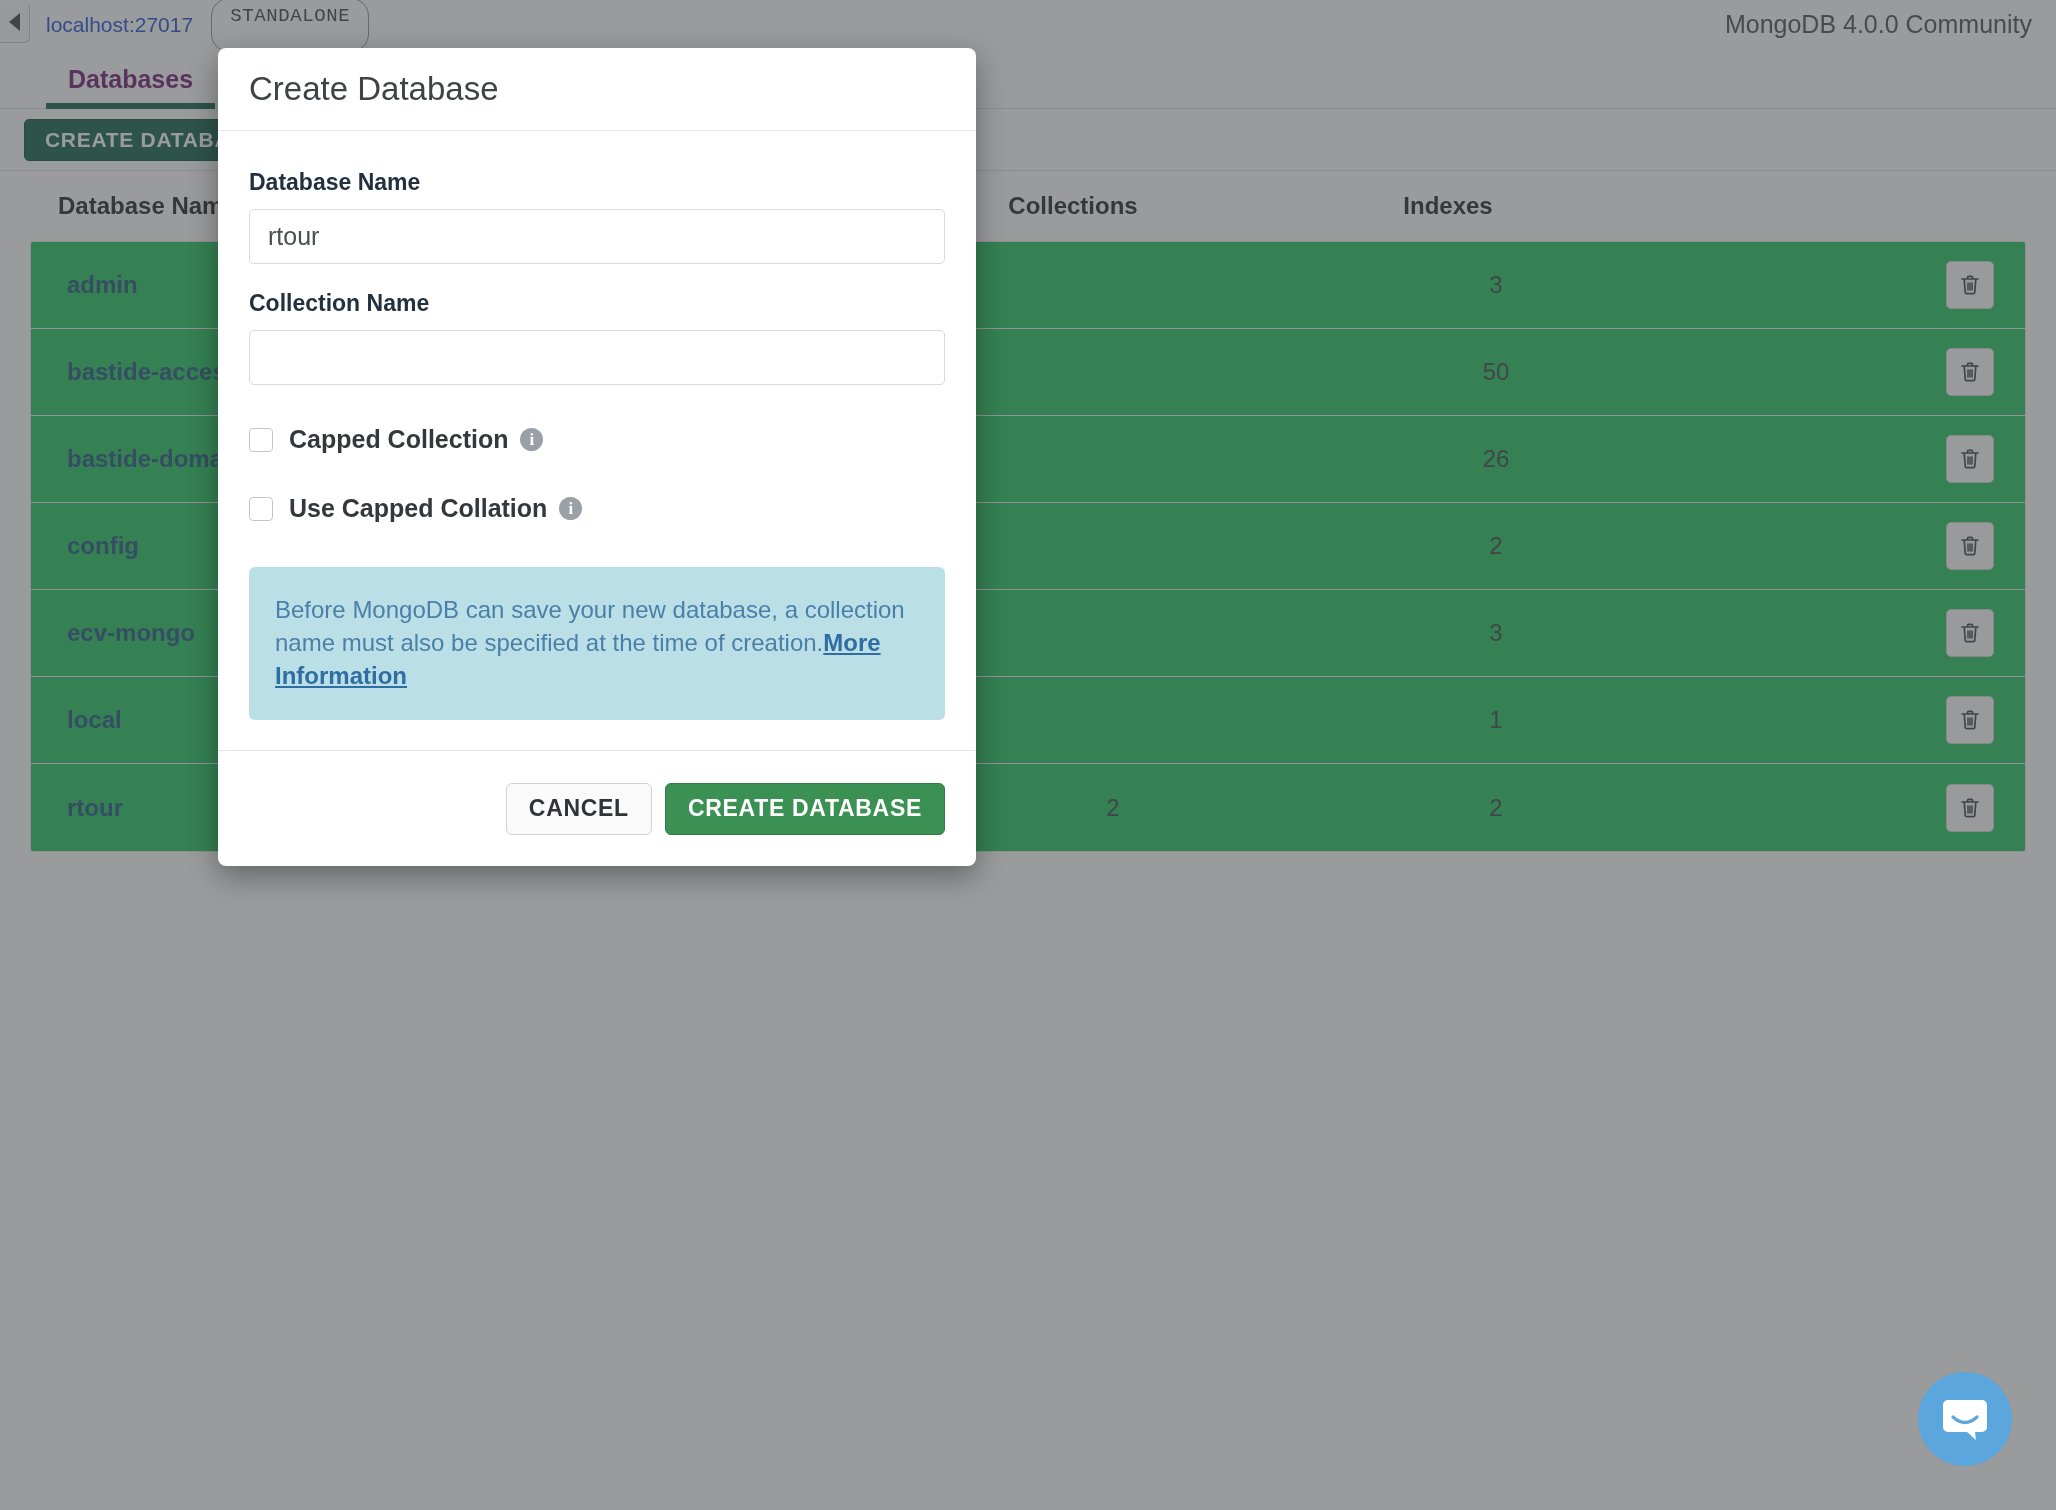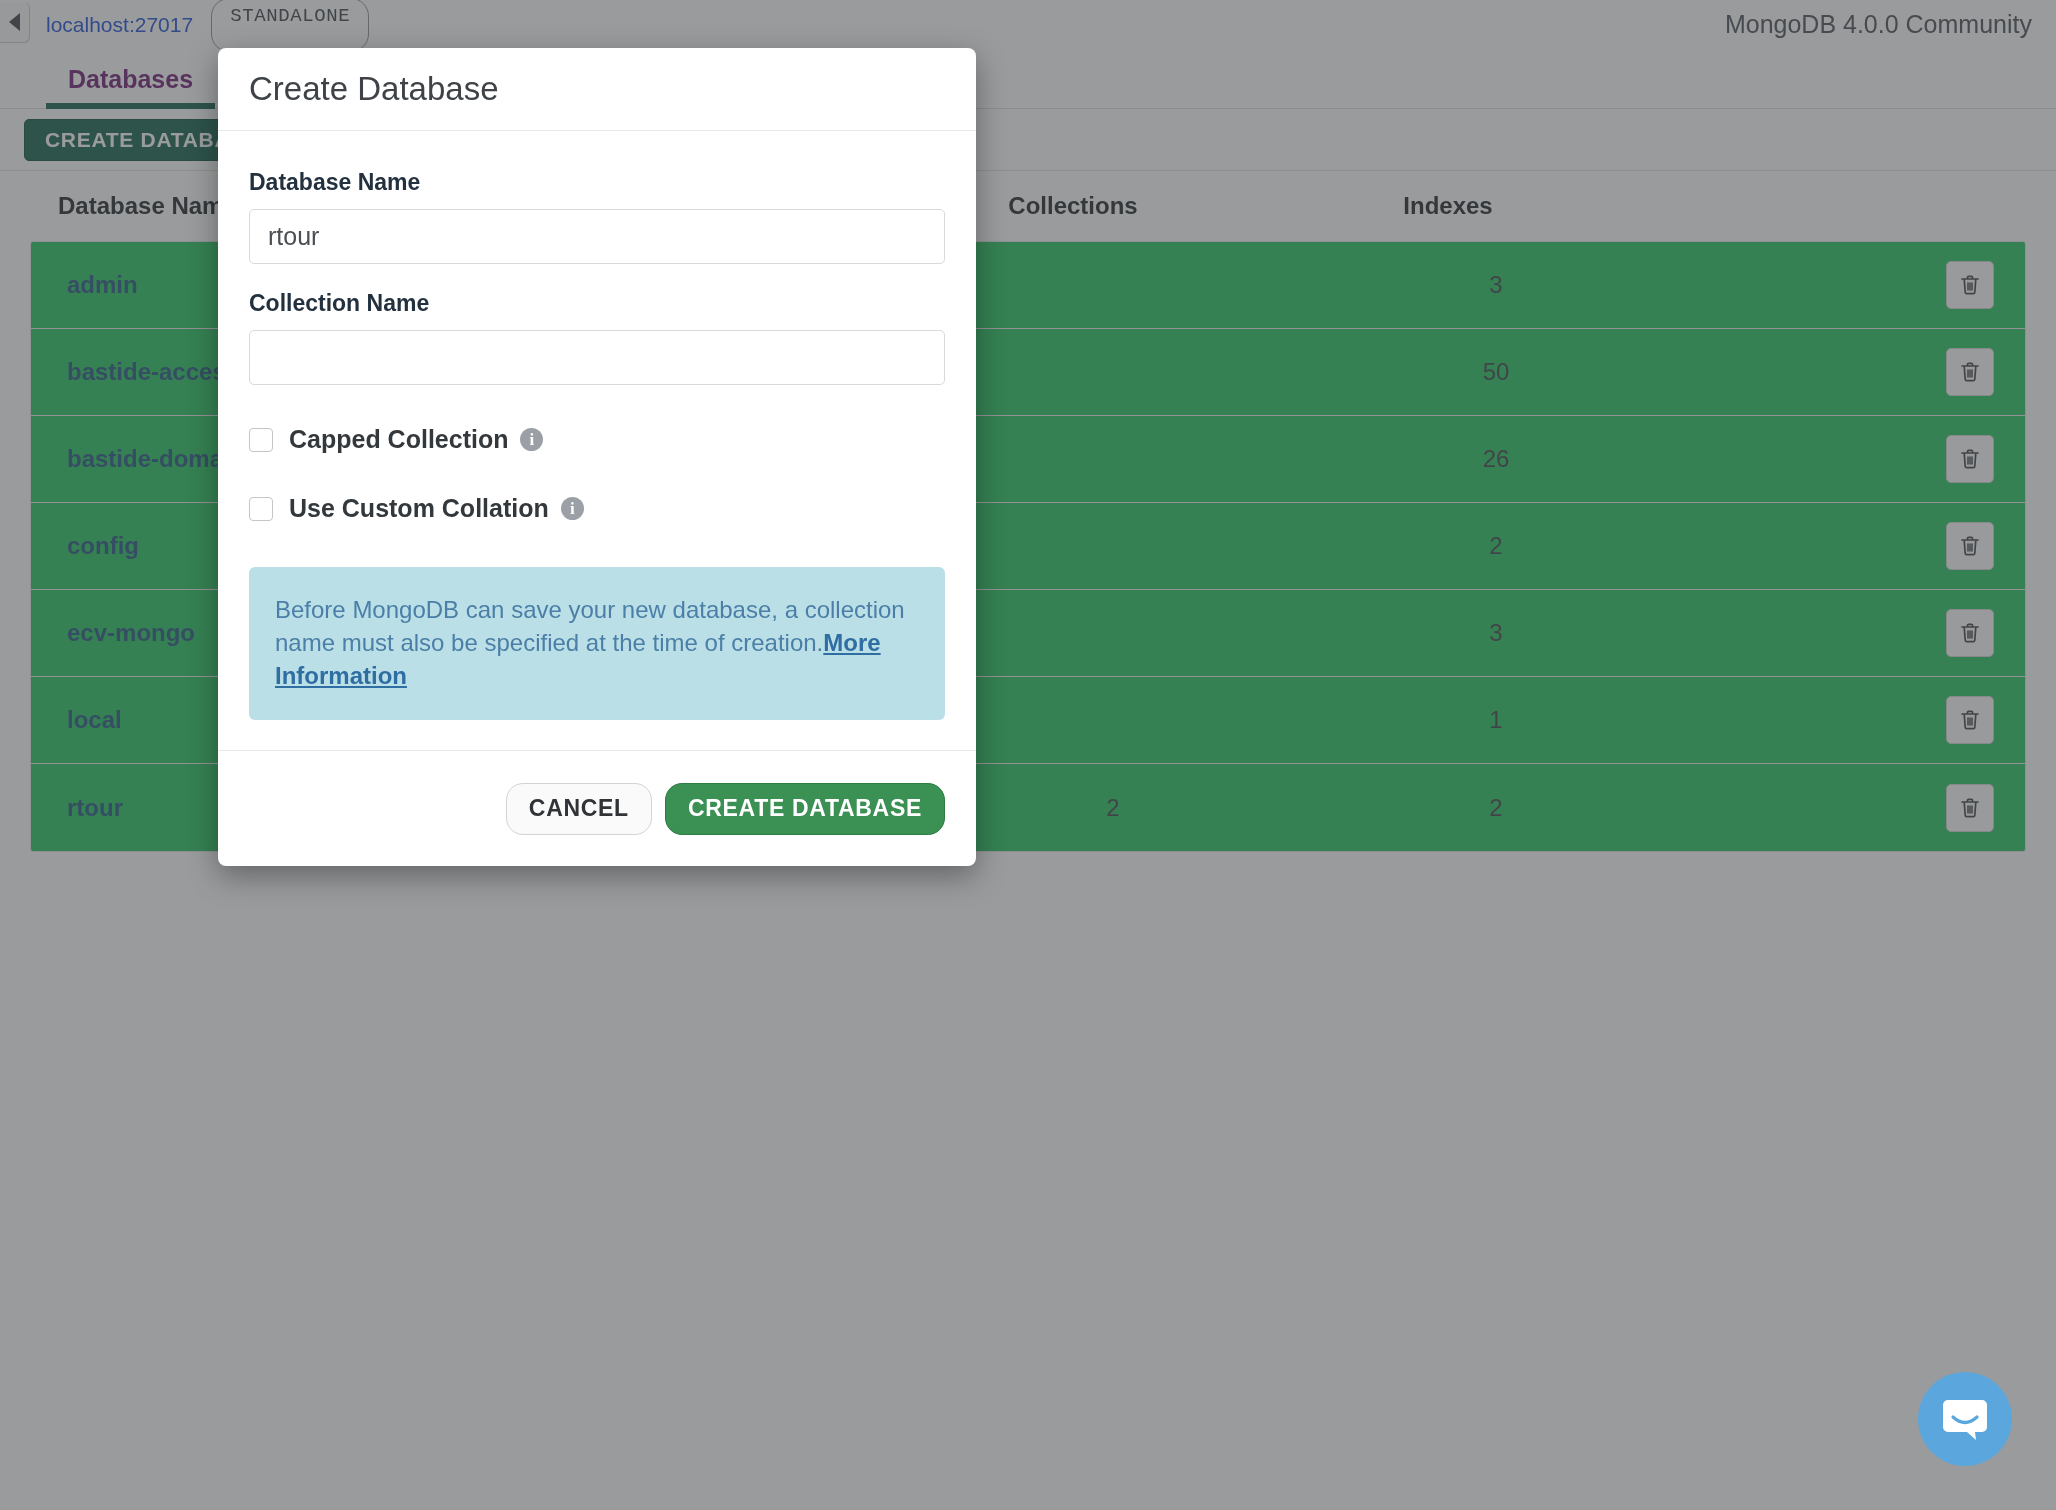--- a/index.html
+++ b/index.html
@@ -326,21 +326,21 @@
     height: 116px;
     display: flex;
     align-items: center;
     justify-content: flex-end;
     padding: 0 31px;
     gap: 13px;
   }
   .btn {
     height: 52px;
     padding: 0 22px;
-    border-radius: 17px;
+    border-radius: 6px;
     font-size: 23px;
     font-weight: bold;
     letter-spacing: .7px;
     cursor: pointer;
     display: flex;
     align-items: center;
     font-family: "Liberation Sans", sans-serif;
   }
   #cancel-button {
     background: #fafafa;
@@ -528,21 +528,21 @@
     </div>
 
     <div class="check-row">
       <span class="cb"></span>
       <span class="check-label">Capped Collection</span>
       <span class="info-icon">i</span>
     </div>
 
     <div class="check-row">
       <span class="cb"></span>
-      <span class="check-label">Use Custom Collation</span>
+      <span class="check-label">Use Capped Collation</span>
       <span class="info-icon">i</span>
     </div>
 
     <div id="info-banner">
       <div id="info-banner-text">
         <span>Before MongoDB can save your new database, a collection name must also be specified at the time of creation.</span><span id="more-info-link">More Information</span>
       </div>
     </div>
   </div>
 

